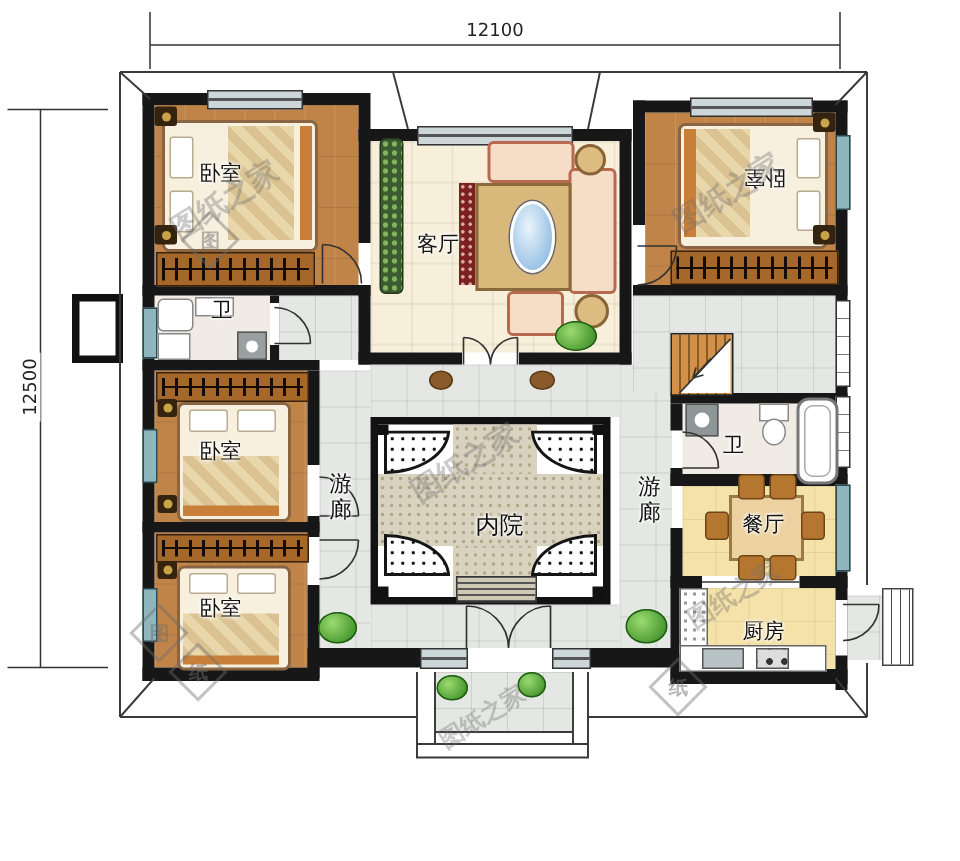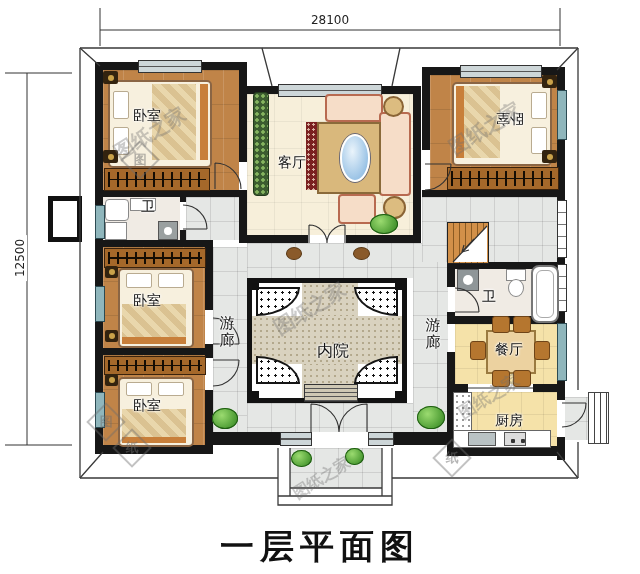--- a/index.html
+++ b/index.html
@@ -309,24 +309,23 @@
   <div class="rlabel" style="left:147px;top:406px;">卧室</div>
   <div class="rlabel" style="left:292px;top:163px;">客厅</div>
   <div class="rlabel" style="left:148px;top:207px;">卫</div>
   <div class="rlabel" style="left:489px;top:297px;">卫</div>
   <div class="rlabel vlabel" style="left:227px;top:331px;">游廊</div>
   <div class="rlabel vlabel" style="left:433px;top:333px;">游廊</div>
   <div class="rlabel" style="left:333px;top:351px;font-size:16px;">内院</div>
   <div class="rlabel" style="left:509px;top:350px;">餐厅</div>
   <div class="rlabel" style="left:509px;top:421px;">厨房</div>
 
-  <div class="dimlabel" style="left:330px;top:20px;">28100</div>
+  <div class="dimlabel" style="left:330px;top:20px;">12100</div>
   <div class="dimlabel" style="left:20px;top:258px;transform:translate(-50%,-50%) rotate(-90deg);">12500</div>
 
-  <div id="title">一层平面图</div>
 
   <div class="wm" style="left:110px;top:120px;transform:rotate(-32deg);">图纸之家</div>
   <div class="wm" style="left:445px;top:115px;transform:rotate(-32deg);">图纸之家</div>
   <div class="wm" style="left:270px;top:295px;transform:rotate(-32deg);">图纸之家</div>
   <div class="wm" style="left:455px;top:385px;transform:rotate(-32deg);font-size:17px;">图纸之家</div>
   <div class="wm" style="left:290px;top:468px;transform:rotate(-32deg);font-size:16px;">图纸之家</div>
   <div class="stamp" style="left:126px;top:146px;">
       <span>图</span>
     </div>
   <div class="stamp" style="left:92px;top:408px;">

